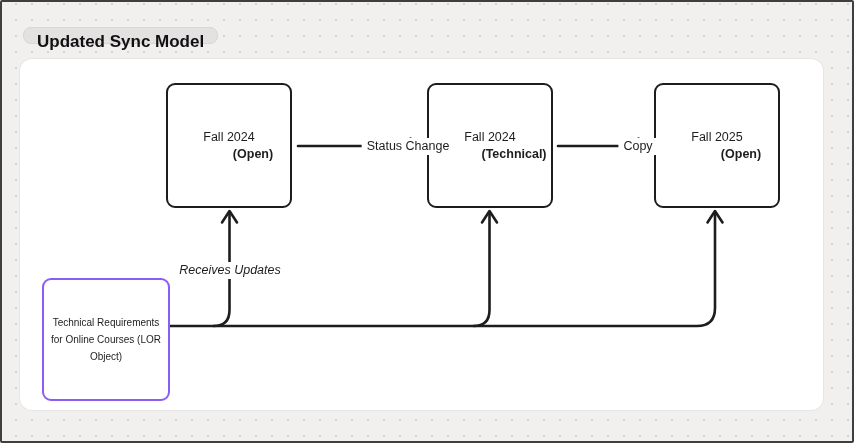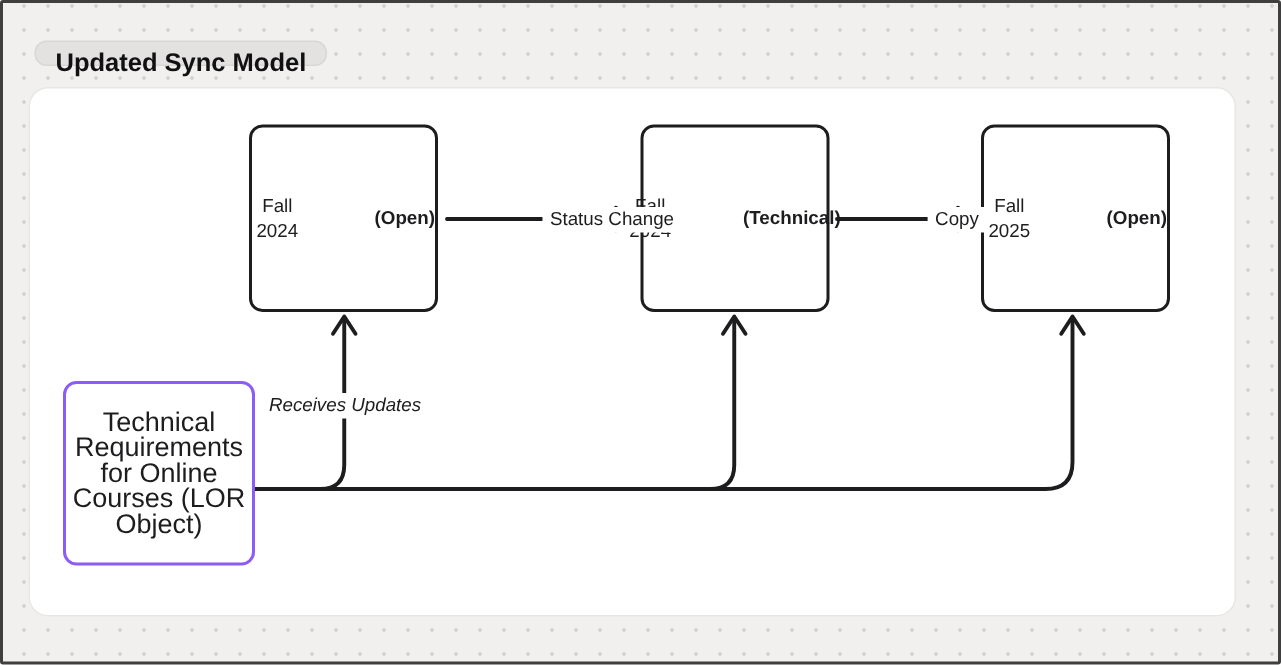--- a/index.html
+++ b/index.html
@@ -59,46 +59,46 @@
   .stage-box {
     position: absolute;
     box-sizing: border-box;
     width: 126px;
     height: 125px;
     top: 81px;
     background: #ffffff;
     border: 2.5px solid #1d1d1f;
     border-radius: 9px;
     display: flex;
-    flex-direction: row;
+    flex-direction: column;
     align-items: center;
     justify-content: center;
     text-align: center;
     font-size: 12.5px;
     line-height: 17px;
   }
   .stage-box .status { font-weight: 700; margin-left: 48px; }
   .box-1 { left: 164px; }
   .box-2 { left: 425px; }
   .box-3 { left: 652px; text-align: center; }
   .source-box {
     position: absolute;
     box-sizing: border-box;
     left: 40px;
-    top: 252px;
+    top: 276px;
     width: 128px;
     height: 123px;
     background: #ffffff;
     border: 2.5px solid #8b5cf6;
     border-radius: 9px;
     display: flex;
     align-items: center;
     justify-content: center;
     text-align: center;
-    font-size: 18px;
+    font-size: 10px;
     line-height: 17px;
     padding: 4px 2px;
   }
   .conn-label {
     position: absolute;
     background: #ffffff;
     font-size: 12.5px;
     line-height: 17px;
     height: 17px;
     text-align: center;

